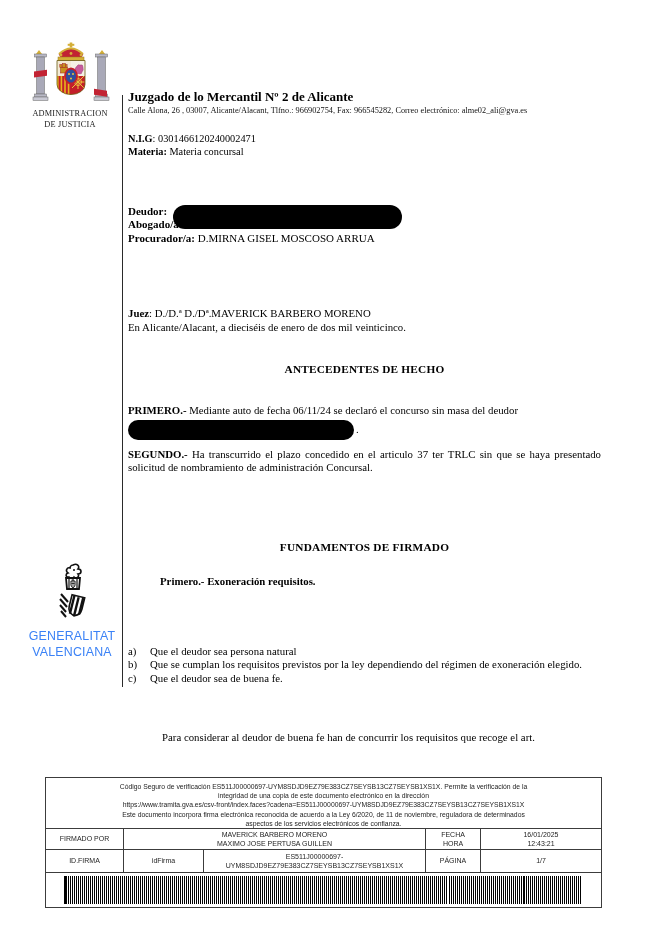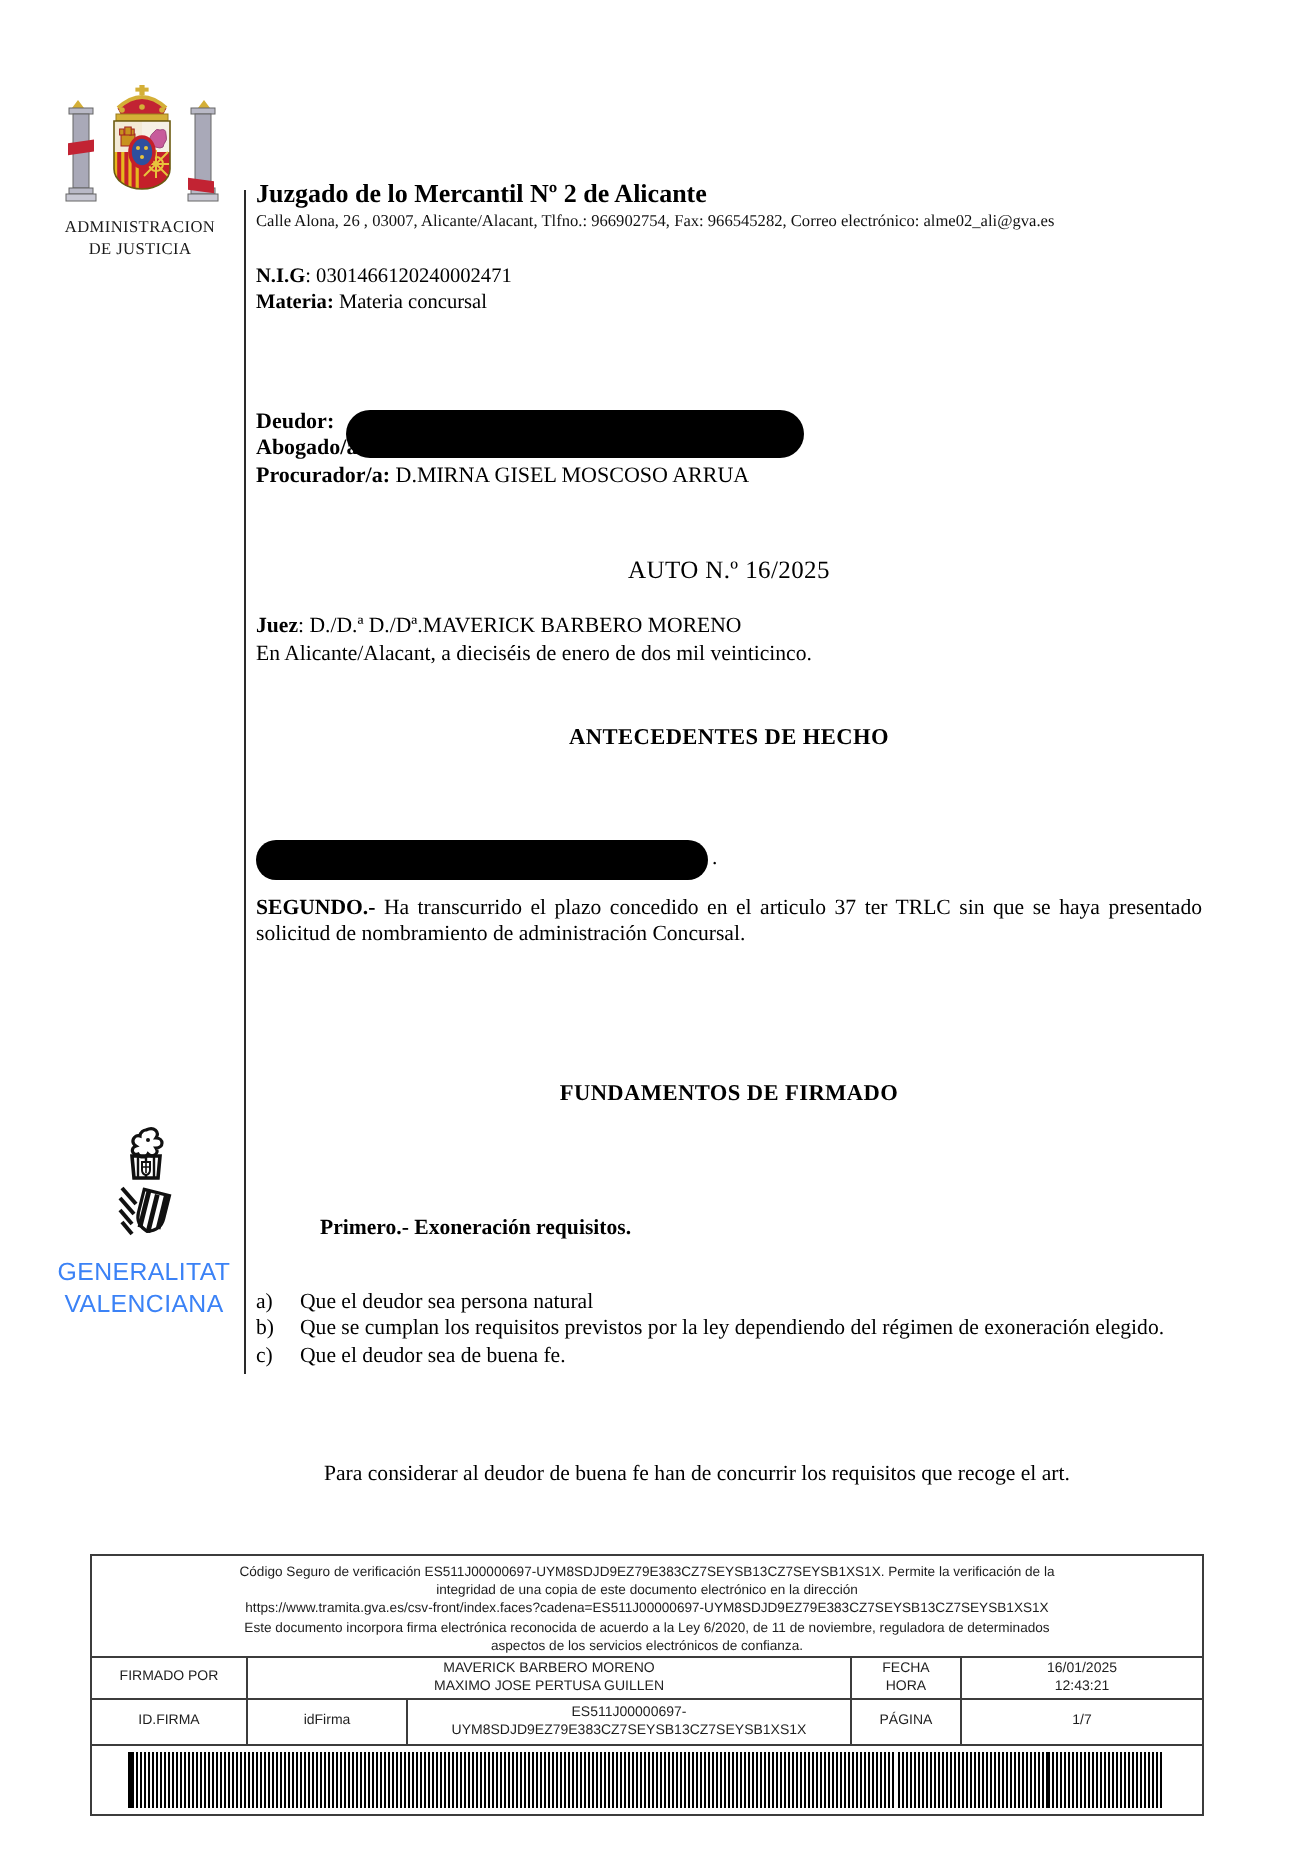--- a/index.html
+++ b/index.html
@@ -31,21 +31,21 @@
   
   .auto-line{left:128px;top:277.5px;width:473px;text-align:center;font-size:12.5px;letter-spacing:.2px;}
   .juez-block{left:128px;top:307px;width:473px;font-size:10.8px;line-height:13.5px;}
   .sec-heading{left:128px;top:362.5px;width:473px;text-align:center;font-weight:bold;
                font-size:11.3px;letter-spacing:.2px;}
   .h-fundamentos{top:540.5px;}
   .p{left:128px;width:473px;font-size:10.8px;line-height:13.4px;}
   .p-primero{top:403.5px;}
   .p-segundo{top:447.5px;}
   .p-tercero{top:484.5px;}
-  .sub-heading{left:160px;top:575px;font-size:10.8px;font-weight:bold;margin-top:33px;}
+  .sub-heading{left:160px;top:575px;font-size:10.8px;font-weight:bold;}
   .p-intro{top:596px;text-indent:34px;}
   .req-list{left:128px;top:645px;width:478px;font-size:10.8px;line-height:13.4px;}
   .req-item{display:flex;}
   .req-label{width:22px;flex:none;}
   .req-text{flex:1;}
   .p-closing{top:730.5px;text-indent:34px;}
 
   
   .foot-box{left:45px;top:777px;width:557px;height:131px;border:1px solid #3c3c3c;
             box-sizing:border-box;font-family:"Liberation Sans", sans-serif;color:#1d1d1d;
@@ -189,28 +189,28 @@
     <div><span class="b">Materia:</span><span> Materia concursal</span></div>
   </div>
 
   <div class="abs parties">
     <div class="b">Deudor:</div>
     <div class="b">Abogado/a:</div>
     <div><span class="b">Procurador/a:</span><span> D.MIRNA GISEL MOSCOSO ARRUA</span></div>
   </div>
   <div class="abs redact1"></div>
 
-  <div class="abs auto-line">AUTO N.º 16/2025</div>
   <div class="abs juez-block">
     <div><span class="b">Juez</span><span>: D./D.ª D./Dª.MAVERICK BARBERO MORENO</span></div>
     <div>En Alicante/Alacant, a dieciséis de enero de dos mil veinticinco.</div>
   </div>
 
   <div class="abs sec-heading" style="top:362.5px;">ANTECEDENTES DE HECHO</div>
 
+  <div class="abs p p-primero just"><span class="b">PRIMERO.-</span><span> Mediante auto de fecha 06/11/24 se declaró el concurso sin masa del deudor</span></div>
   <div class="abs redact2"></div>
   <div class="abs redact2-period">.</div>
 
   <div class="abs p p-segundo just"><span class="b">SEGUNDO.-</span><span> Ha transcurrido el plazo concedido en el articulo 37 ter TRLC sin que se haya presentado solicitud de nombramiento de administración Concursal.</span></div>
 
 
   <div class="abs sec-heading h-fundamentos">FUNDAMENTOS DE FIRMADO</div>
   <div class="abs sub-heading">Primero.- Exoneración requisitos.</div>
 
   <div class="abs req-list">

